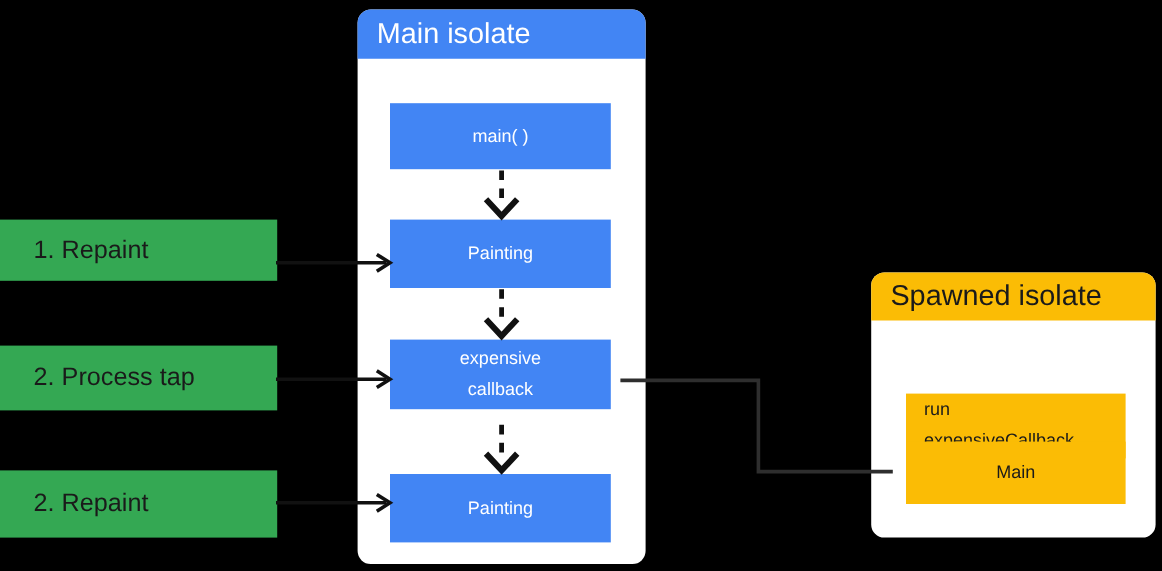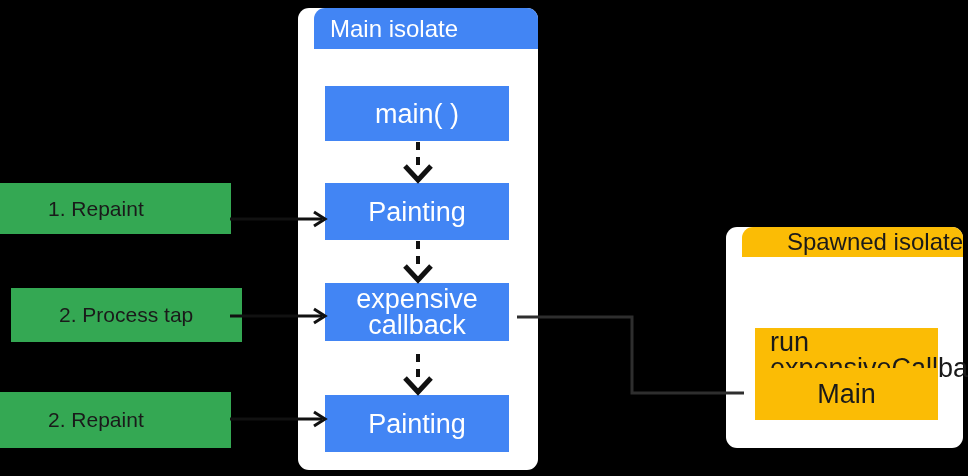--- a/index.html
+++ b/index.html
@@ -22,51 +22,51 @@
     background:var(--background);
     overflow:hidden;
   }
   
   .step-label{
     position:absolute;left:0;width:231px;
     background:var(--green);
     color:var(--text-dark);
     font-size:21px;
     display:flex;align-items:center;
-    padding-left:48px;
+    padding-left:28px;
   }
   .step-1{top:183px;height:51px;}
-  .step-2{top:288px;height:54px;margin-left:11px;}
+  .step-2{top:288px;height:54px;}
   .step-3{top:392px;height:56px;}
 
   
   .panel{
     position:absolute;
     background:var(--panel);
     border-radius:11px;
   }
   .main-panel{left:298px;top:8px;width:240px;height:462px;}
   .spawned-panel{left:726px;top:227px;width:237px;height:221px;}
 
   .panel-header{
-    position:absolute;left:16px;top:0;right:0;
+    position:absolute;left:0;top:0;right:0;
     border-radius:11px 11px 0 0;
     display:flex;align-items:center;
     padding-left:16px;
     font-size:24px;
   }
   .main-panel .panel-header{height:41px;background:var(--blue);color:var(--text-light);}
-  .spawned-panel .panel-header{height:30px;background:var(--yellow);color:var(--text-dark);justify-content:flex-end;}
+  .spawned-panel .panel-header{height:40px;background:var(--yellow);color:var(--text-dark);}
 
   
   .node{
     position:absolute;
     display:flex;align-items:center;justify-content:center;
     text-align:center;
-    font-size:27px;
+    font-size:15px;
     line-height:26px;
     white-space:pre-line;
   }
   .node.blue{background:var(--blue);color:var(--text-light);}
   .node.yellow{background:var(--yellow);color:var(--text-dark);}
 
   .main-panel .node{left:27px;width:184px;}
   .node-main{top:78px;height:55px;}
   .node-painting-1{top:175px;height:57px;}
   .node-expensive-callback{top:275px;height:58px;}

